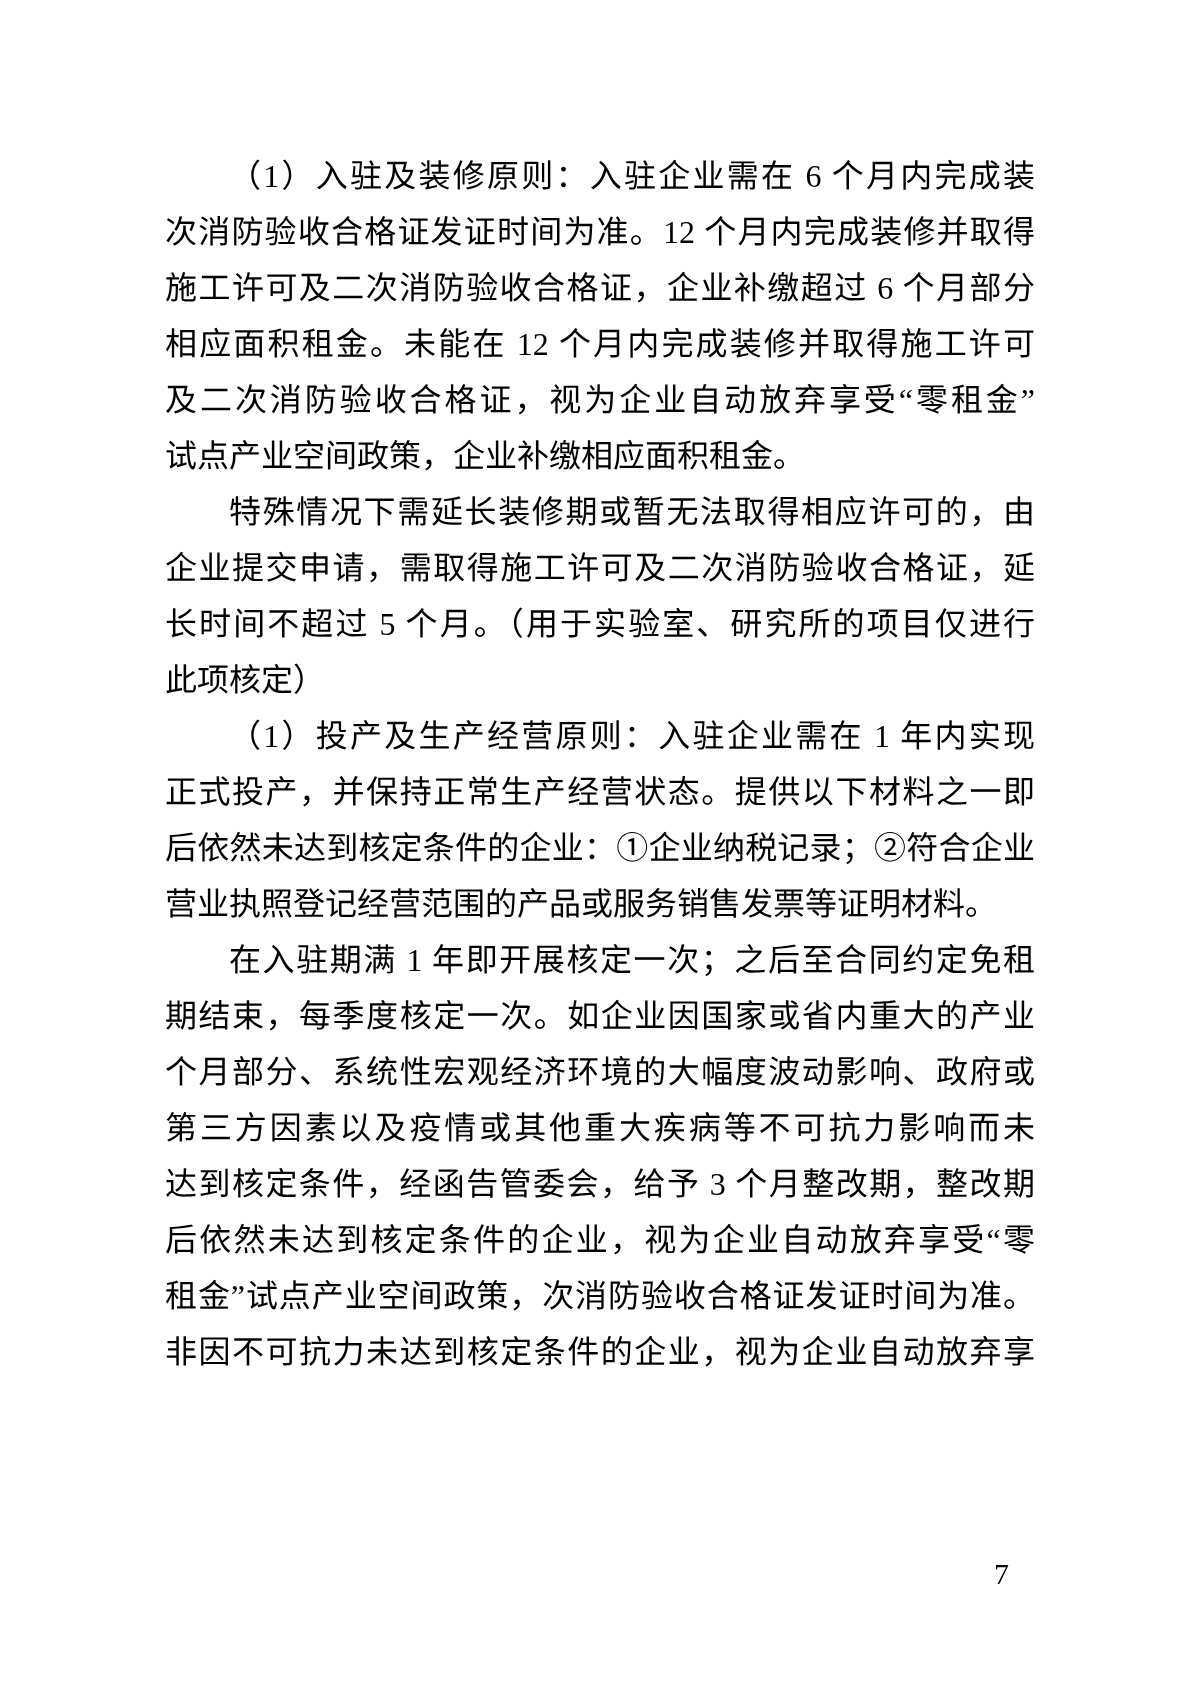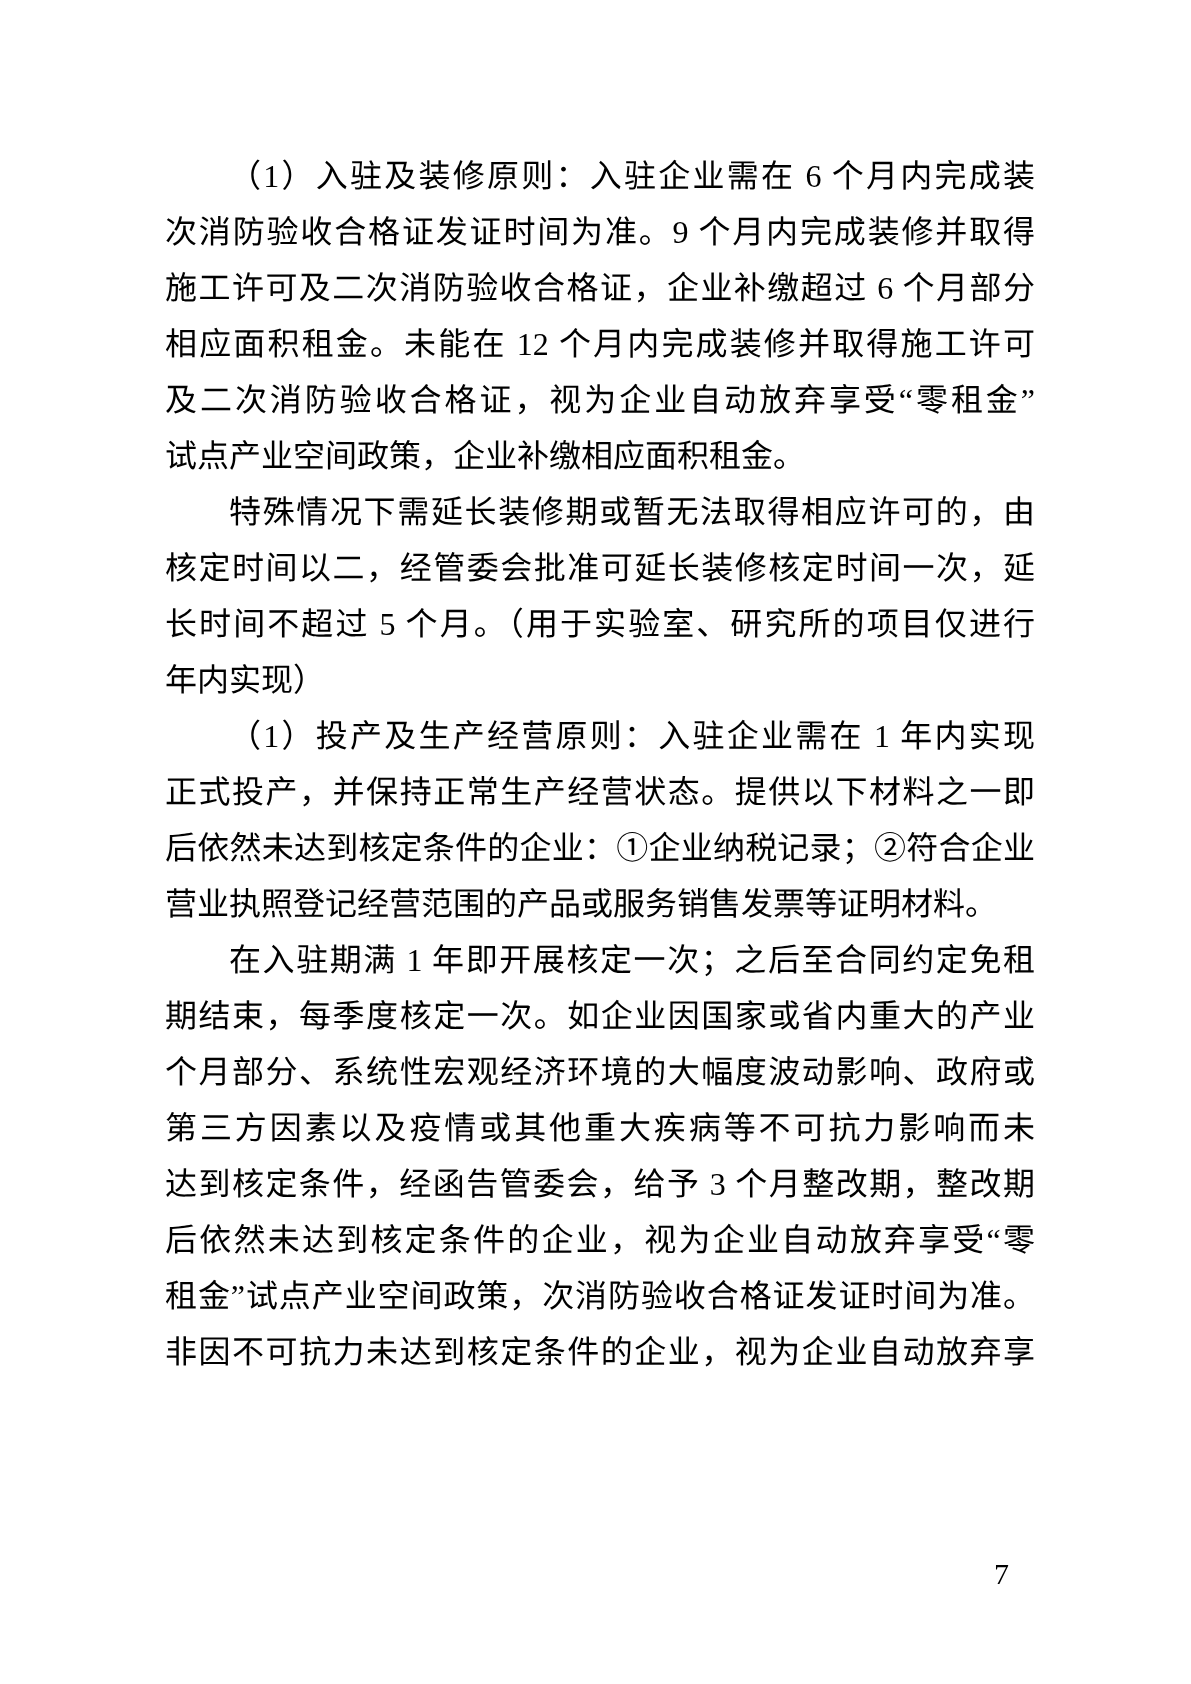--- a/index.html
+++ b/index.html
@@ -66,32 +66,32 @@
 </style>
 </head>
 <body>
 
 <div class="page">
 
   <div class="text-block">
 
     <div class="para">
       <div class="line first">（1）入驻及装修原则：入驻企业需在 6 个月内完成装</div>
-      <div class="line">次消防验收合格证发证时间为准。9 个月内完成装修并取得</div>
+      <div class="line">次消防验收合格证发证时间为准。12 个月内完成装修并取得</div>
       <div class="line">施工许可及二次消防验收合格证，企业补缴超过 6 个月部分</div>
       <div class="line">相应面积租金。未能在 12 个月内完成装修并取得施工许可</div>
       <div class="line">及二次消防验收合格证，视为企业自动放弃享受“零租金”</div>
       <div class="line last">试点产业空间政策，企业补缴相应面积租金。</div>
     </div>
 
     <div class="para">
       <div class="line first">特殊情况下需延长装修期或暂无法取得相应许可的，由</div>
-      <div class="line">核定时间以二，经管委会批准可延长装修核定时间一次，延</div>
+      <div class="line">企业提交申请，需取得施工许可及二次消防验收合格证，延</div>
       <div class="line">长时间不超过 5 个月。（用于实验室、研究所的项目仅进行</div>
-      <div class="line last">年内实现）</div>
+      <div class="line last">此项核定）</div>
     </div>
 
     <div class="para">
       <div class="line first">（1）投产及生产经营原则：入驻企业需在 1 年内实现</div>
       <div class="line">正式投产，并保持正常生产经营状态。提供以下材料之一即</div>
       <div class="line">后依然未达到核定条件的企业：①企业纳税记录；②符合企业</div>
       <div class="line last">营业执照登记经营范围的产品或服务销售发票等证明材料。</div>
     </div>
 
     <div class="para">

